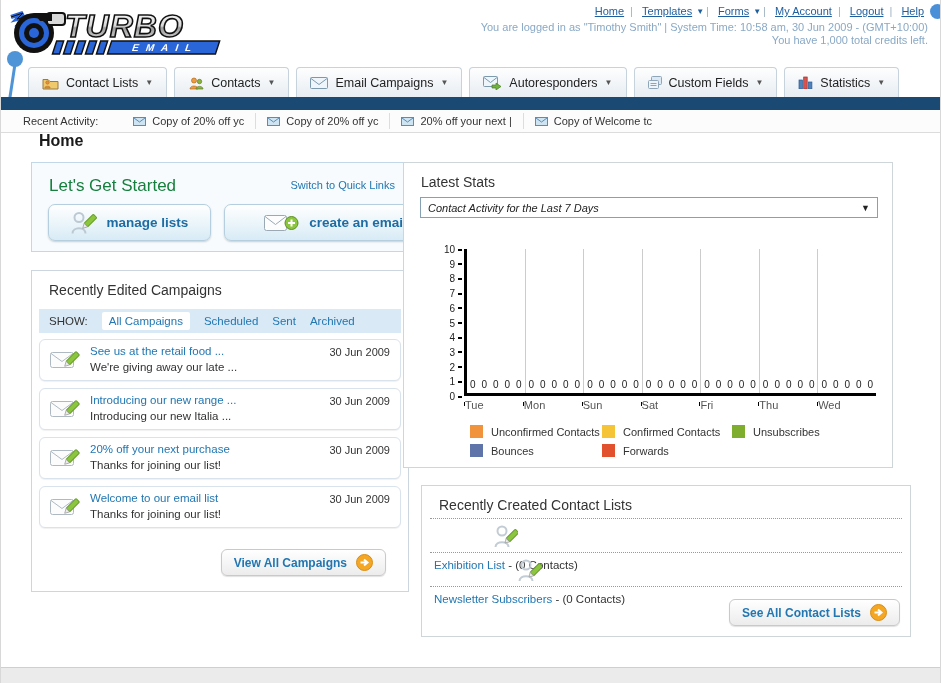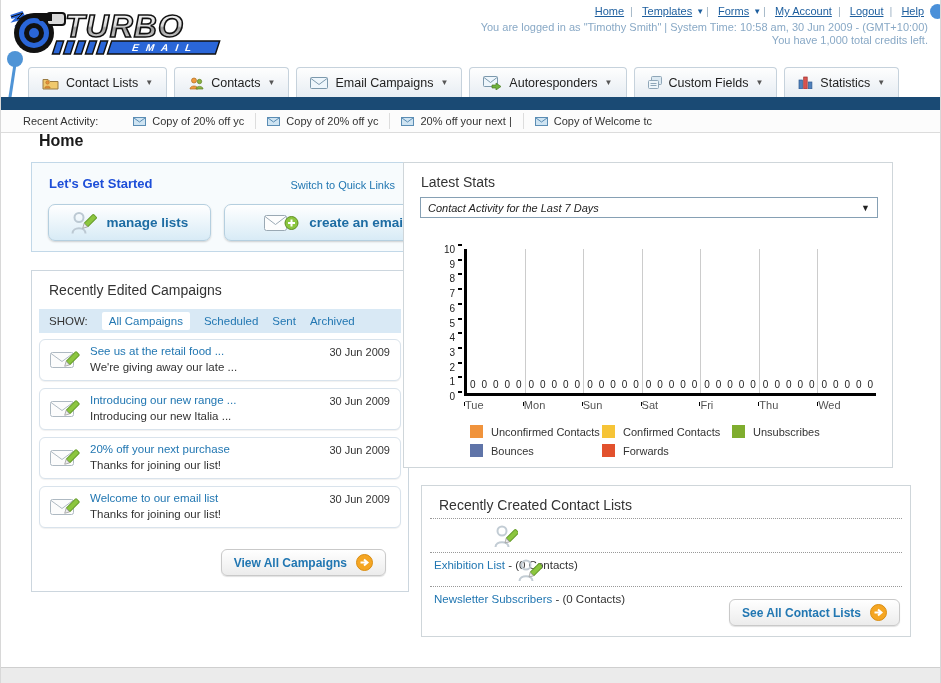--- a/index.html
+++ b/index.html
@@ -36,21 +36,21 @@
   .act-item { display:flex; align-items:center; gap:6px; padding:2px 11px; cursor:pointer; color:#333; }
   .act-item + .act-item { border-left:1px solid #ddd; }
 
   .home-title { position:absolute; left:38px; top:132px; font-size:16px; font-weight:bold; color:#1a1a1a; }
 
   .panel { position:absolute; background:#fff; border:1px solid #cfd9e0; }
   .panel-title { position:absolute; left:17px; top:11px; font-size:14px; color:#333; }
 
   
   .gs { left:30px; top:162px; width:378px; height:90px; background:#f7fbfd; border-color:#c2d8e8; }
-  .gs-title { position:absolute; left:17px; top:13px; font-size:13px; color:#1d4ed8;font-weight:bold; }
+  .gs-title { position:absolute; left:17px; top:13px; font-size:17px; color:#15803d; }
   .gs-switch { position:absolute; right:13px; top:16px; font-size:11px; color:#2277b2; cursor:pointer; }
   .gs-btns { position:absolute; left:16px; top:41px; display:flex; gap:13px; }
   .gs-btn { height:37px; border:1px solid #b5cfdf; border-radius:7px;
             background:linear-gradient(#ffffff,#d8ebf6); box-shadow:0 1px 2px rgba(0,0,0,.18);
             display:inline-flex; align-items:center; justify-content:center; gap:10px;
             font-weight:bold; font-size:13.5px; color:#1d6ca3; cursor:pointer; }
   .gs-btn.b1 { width:163px; } .gs-btn.b2 { width:223px; }
 
   
   .camp { left:30px; top:270px; width:378px; height:322px; border-color:#ccd6de; }
@@ -73,21 +73,21 @@
               color:#2277b2; cursor:pointer; }
   .camp .pill-btn { position:absolute; right:22px; top:278px; }
 
   
   .stats { left:402px; top:162px; width:490px; height:306px; border-color:#cfd6da; }
   .dropdown { position:absolute; left:16px; top:34px; width:458px; height:21px; border:1px solid #86a0b4;
               background:#fff; display:flex; align-items:center; padding:0 7px; font-size:11px; color:#222;
               cursor:pointer;font-style:italic; }
   .dropdown .caret { margin-left:auto; font-size:9px; color:#222; }
   .yticks { position:absolute; left:0; top:86px; width:58px; height:147px; font-size:10px; color:#222; }
-  .ytick { position:absolute; right:0; display:flex; gap:0; }
+  .ytick { position:absolute; right:0; display:flex; align-items:center; gap:0; }
   .ytick i { display:inline-block; width:4px; height:2px; background:#000; margin-left:3px; }
   .ytick:nth-child(1){top:-5px;} .ytick:nth-child(2){top:9.7px;} .ytick:nth-child(3){top:24.4px;}
   .ytick:nth-child(4){top:39.1px;} .ytick:nth-child(5){top:53.8px;} .ytick:nth-child(6){top:68.5px;}
   .ytick:nth-child(7){top:83.2px;} .ytick:nth-child(8){top:97.9px;} .ytick:nth-child(9){top:112.6px;}
   .ytick:nth-child(10){top:127.3px;} .ytick:nth-child(11){top:142px;}
   .plot { position:absolute; left:60px; top:86px; width:412px; height:147px;
           border-left:3px solid #000; border-bottom:3px solid #000; display:flex; }
   .daygroup { flex:1; position:relative; }
   .daygroup:not(:last-child) { border-right:1px solid #ccc; }
   .zeros { position:absolute; left:0; right:0; bottom:3px; display:flex; justify-content:space-around;

